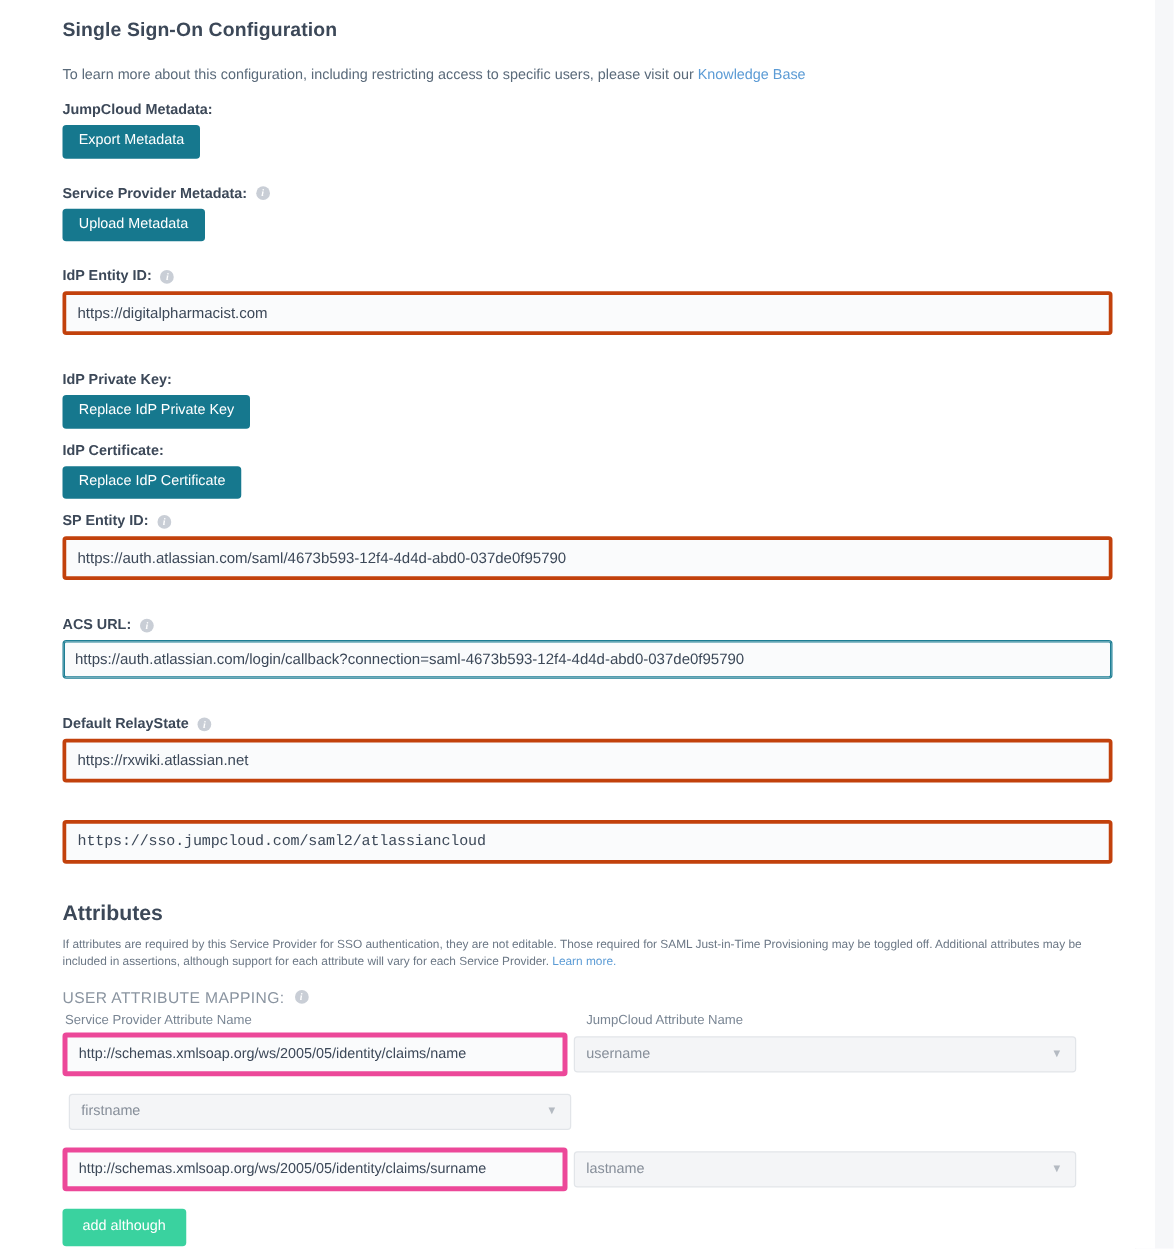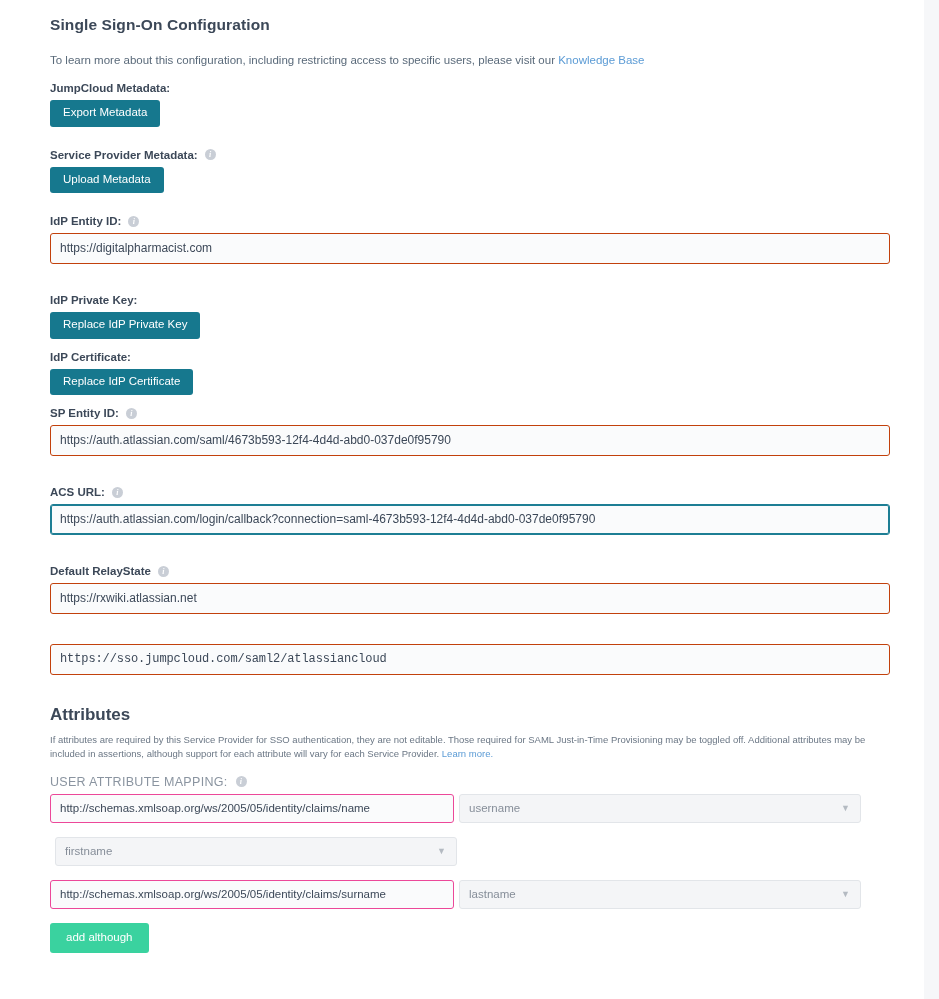--- a/index.html
+++ b/index.html
@@ -117,21 +117,21 @@
     padding: 9px 16px 10px 16px;
     cursor: pointer;
     line-height: 1;
   }
 
   .text-input {
     display: block;
     width: 840px;
     box-sizing: border-box;
     background: #fafbfc;
-    border: 1px solid #c2410c;
+    border: 3px solid #c2410c;
     border-radius: 3px;
     padding: 7px 9px 8px 9px;
     font-family: "Liberation Sans", sans-serif;
     font-size: 12px;
     color: #3c4858;
     outline: none;
   }
   .text-input.mono {
     font-family: "Liberation Mono", monospace;
     font-size: 12px;
@@ -185,21 +185,21 @@
 
   .map-row {
     display: flex;
     align-items: center;
     margin-bottom: 14px;
   }
   .map-row .sp-input {
     width: 404px;
     box-sizing: border-box;
     background: #fafbfc;
-    border: 1px solid #ec4899;
+    border: 4px solid #ec4899;
     border-radius: 3px;
     padding: 7px 9px 8px 9px;
     font-family: "Liberation Sans", sans-serif;
     font-size: 11.5px;
     color: #3c4858;
     outline: none;
   }
   .map-row .jc-select {
     position: relative;
     width: 402px;
@@ -316,20 +316,24 @@
     
     <h2 class="section-title">Attributes</h2>
 
     <p class="section-desc"><span>If attributes are required by this Service Provider for SSO authentication, they are not editable. Those required for SAML Just-in-Time Provisioning may be toggled off. Additional attributes may be included in assertions, although support for each attribute will vary for each Service Provider.</span> <a class="link" href="#">Learn more.</a></p>
 
     <div class="mapping-heading">
       <span>USER ATTRIBUTE MAPPING:</span>
       <span class="info-icon">i</span>
     </div>
 
+    <div class="col-headers">
+      <div class="ch ch-left">Service Provider Attribute Name</div>
+      <div class="ch ch-right">JumpCloud Attribute Name</div>
+    </div>
 
     <div class="map-row">
       <input class="sp-input" type="text" value="http://schemas.xmlsoap.org/ws/2005/05/identity/claims/name" style="">
       <div class="jc-select">
         <span>username</span>
         <span class="caret">▼</span>
       </div>
     </div>
 
     <div class="map-row">

